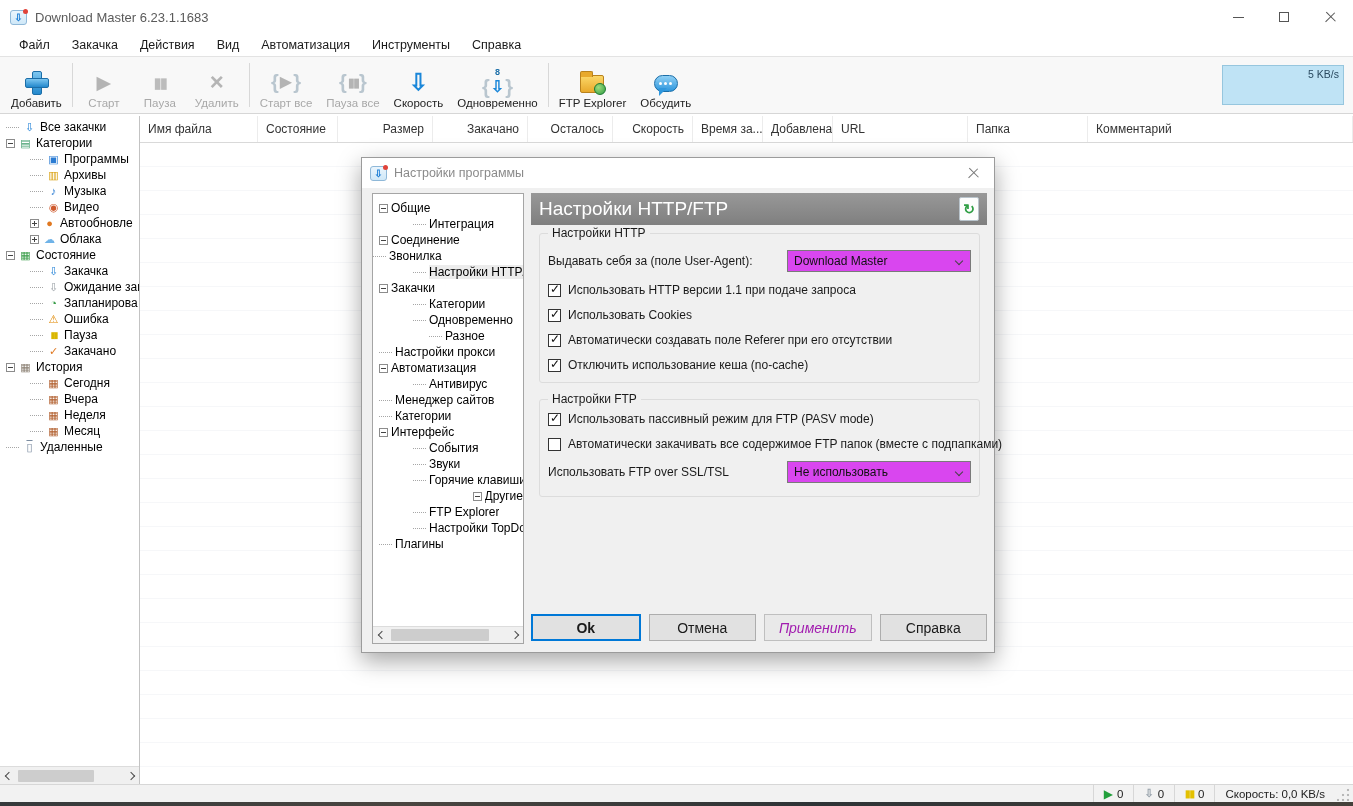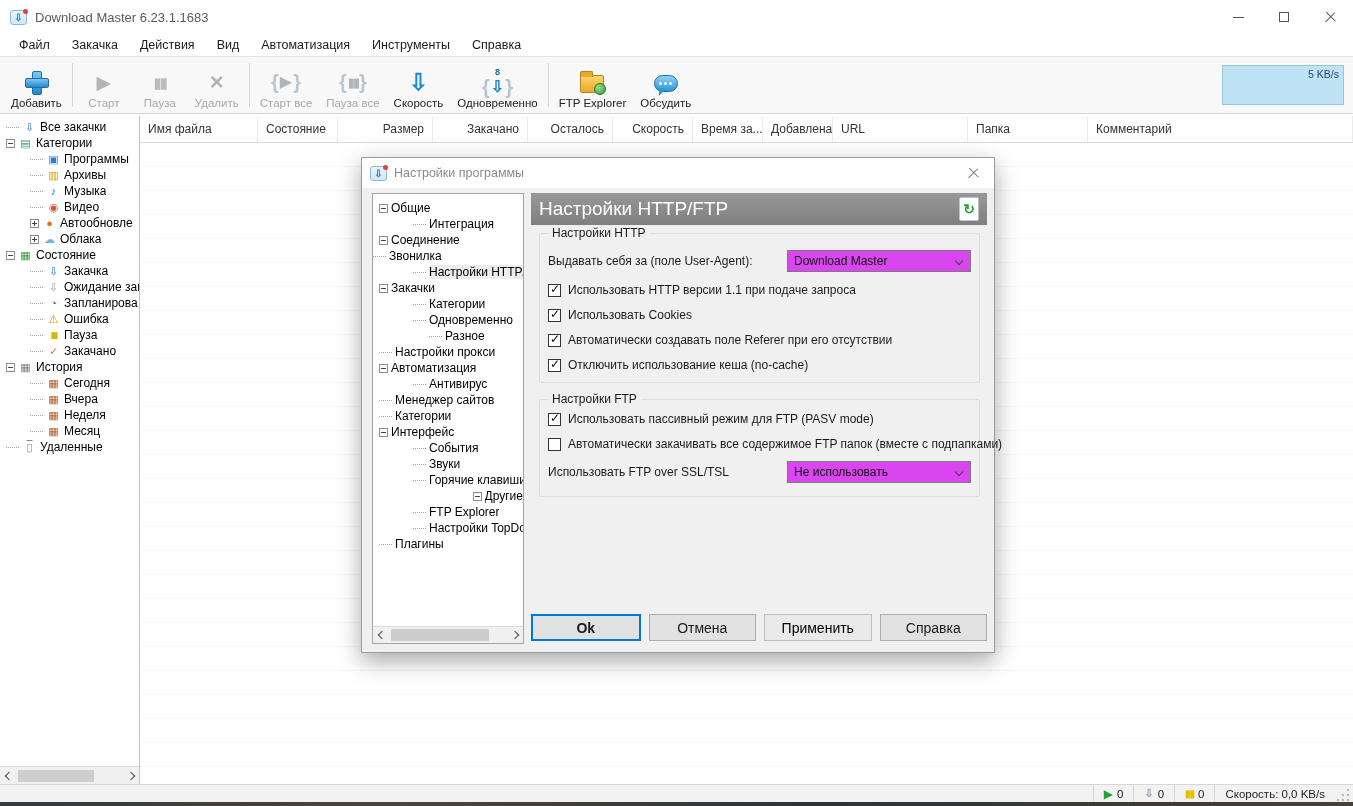--- a/index.html
+++ b/index.html
@@ -125,21 +125,21 @@
   .combo .combo-text { font-size:12px; color:#111; }
   .combo .combo-arrow { position:absolute; right:8px; top:7px; width:6px; height:6px; border-right:1.3px solid #444; border-bottom:1.3px solid #444; transform:rotate(45deg); }
   .cbrow { display:flex; align-items:center; gap:7px; margin-top:11px; }
   .cb { flex:none; width:13px; height:13px; background:#fff; border:1px solid #333; position:relative; }
   .cb.checked::after { content:"✓"; position:absolute; left:1px; top:-3px; font-size:12px; color:#111; }
   .cblabel { font-size:12px; color:#1a1a1a; white-space:nowrap; }
 
   .dlg-buttons { position:absolute; left:169px; bottom:11px; width:456px; height:27px; display:flex; gap:8px; }
   .dbtn { flex:1; background:#e1e1e1; border:1px solid #adadad; font-size:14px; color:#1a1a1a; display:flex; align-items:center; justify-content:center; font-family:"Liberation Sans",sans-serif; }
   .dbtn.default { border:2px solid #0078d7; font-weight:bold; }
-  .dbtn.disabled { color:#000000; border-color:#bfbfbf; background:#e9e9e9; }
+  .dbtn.disabled { color:#a21caf; border-color:#bfbfbf; background:#e9e9e9;font-style:italic; }
 </style>
 </head>
 <body>
 
 <div class="window">
 
   <div class="titlebar">
     <span class="applogo">⇩</span>
     <span class="titletext">Download Master 6.23.1.1683</span>
     <div class="wcontrols" style="display:flex; margin-left:auto;">

